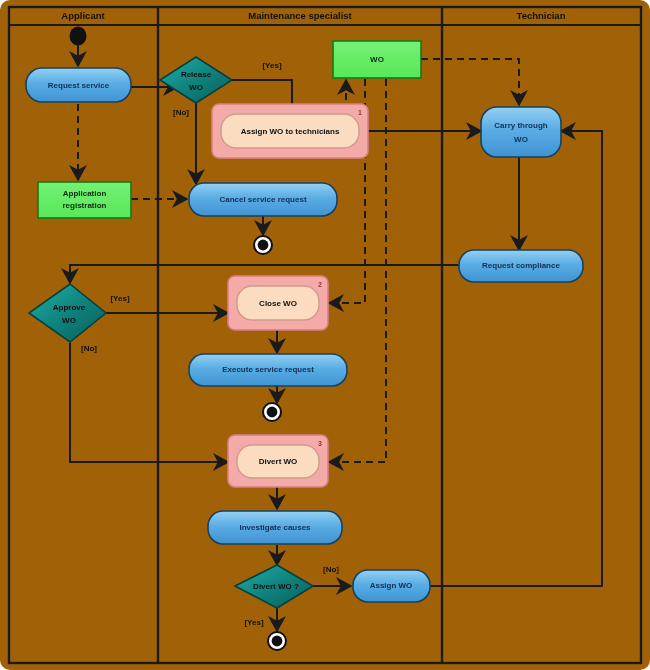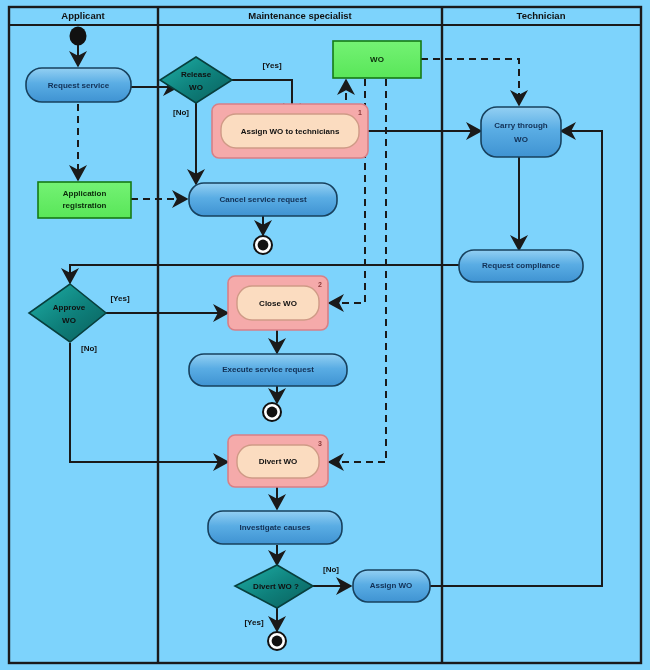--- a/index.html
+++ b/index.html
@@ -5,22 +5,23 @@
   html, body {
     margin: 0;
     padding: 0;
     background: #ffffff;
     font-family: "Liberation Sans", sans-serif;
   }
   #canvas {
     position: relative;
     width: 650px;
     height: 670px;
-    background: #7dd3fc;
+    background: #a16207;
     overflow: hidden;
+    border-radius: 10px;
   }
   #diagram-svg {
     position: absolute;
     left: 0;
     top: 0;
     width: 650px;
     height: 670px;
   }
   .lane-title {
     font-size: 9.5px;

